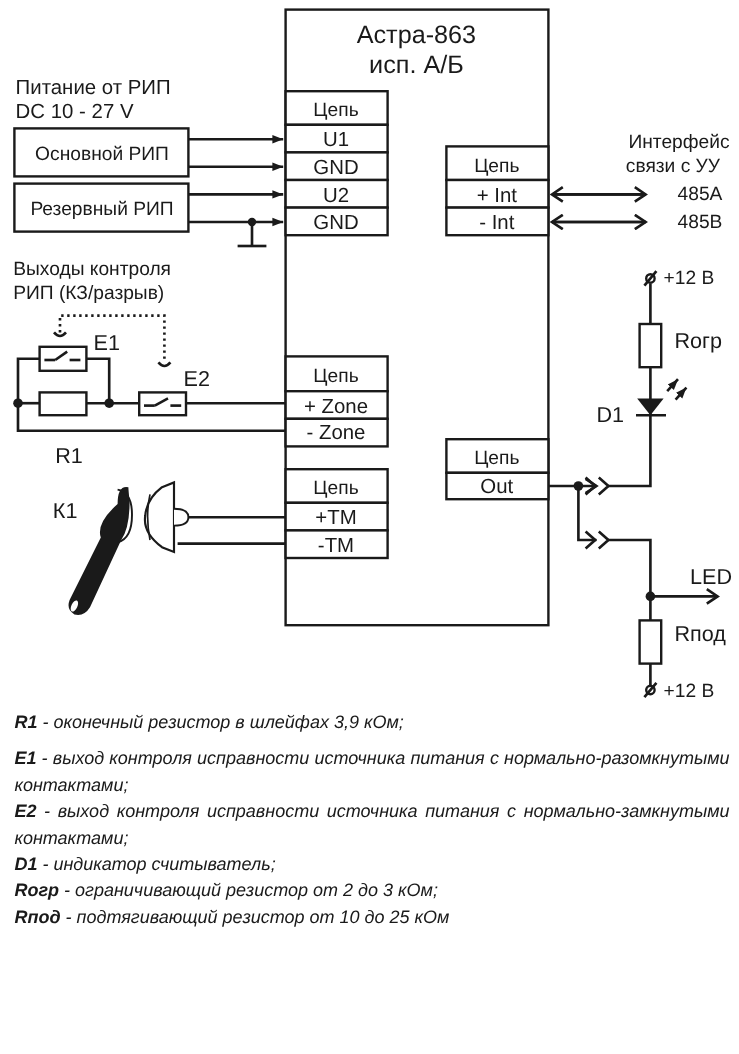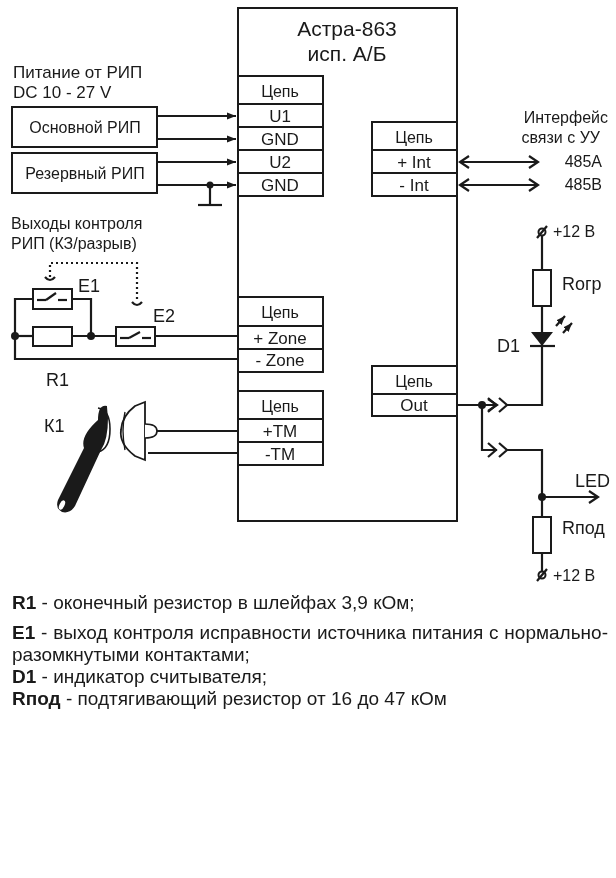--- a/index.html
+++ b/index.html
@@ -9,21 +9,21 @@
   #diagram text { font-family: "Liberation Sans", sans-serif; fill: #1a1a1a; }
   .ln { stroke: #1a1a1a; stroke-width: 2.2; fill: none; }
   .box { stroke: #1a1a1a; stroke-width: 2; fill: #ffffff; }
   .dot { fill: #1a1a1a; }
   .dash { stroke: #1a1a1a; stroke-width: 2.2; fill: none; stroke-dasharray: 2 3; }
   .t16 { font-size: 16px; }
   .t17 { font-size: 17px; }
   .t18 { font-size: 18px; }
   .t20 { font-size: 21px; }
   #legend { position: absolute; left: 12px; top: 592px; width: 596px;
-            font-size: 19px; line-height: 22px; }
+            font-size: 15px; line-height: 22px; font-style: italic; }
   #legend .item { text-align: justify; text-align-last: left; }
   #legend .item.gap { margin-bottom: 8px; }
   #legend .term { font-weight: bold; }
 </style>
 </head>
 <body>
 
 <svg id="diagram" width="616" height="590" viewBox="0 0 616 590">
   <defs>
     <marker id="arr" markerWidth="10" markerHeight="10" refX="9" refY="5" orient="auto" markerUnits="userSpaceOnUse">
@@ -208,15 +208,17 @@
   <g>
     <circle cx="542" cy="575" r="3.5" fill="none" stroke="#1a1a1a" stroke-width="2"></circle>
     <line class="ln" x1="537" y1="581" x2="547" y2="569"></line>
   </g>
   <text class="t16" x="553" y="581">+12 В</text>
 </svg>
 
 <div id="legend">
   <div class="item gap"><span class="term">R1</span><span>  - оконечный резистор в шлейфах 3,9 кОм;</span></div>
   <div class="item"><span class="term">E1</span><span> - выход контроля исправности источника питания с нормально-разомкнутыми контактами;</span></div>
-  <div class="item"><span class="term">D1</span><span> - индикатор считывателя;</span></div>
-  <div class="item"><span class="term">Rпод</span><span> - подтягивающий резистор от 16 до 47 кОм</span></div>
+  <div class="item"><span class="term">E2</span><span> - выход контроля исправности источника питания с нормально-замкнутыми контактами;</span></div>
+  <div class="item"><span class="term">D1</span><span> - индикатор считыватель;</span></div>
+  <div class="item"><span class="term">Rогр</span><span> - ограничивающий резистор от 2 до 3 кОм;</span></div>
+  <div class="item"><span class="term">Rпод</span><span> - подтягивающий резистор от 10 до 25 кОм</span></div>
 </div>
 
 </body></html>

